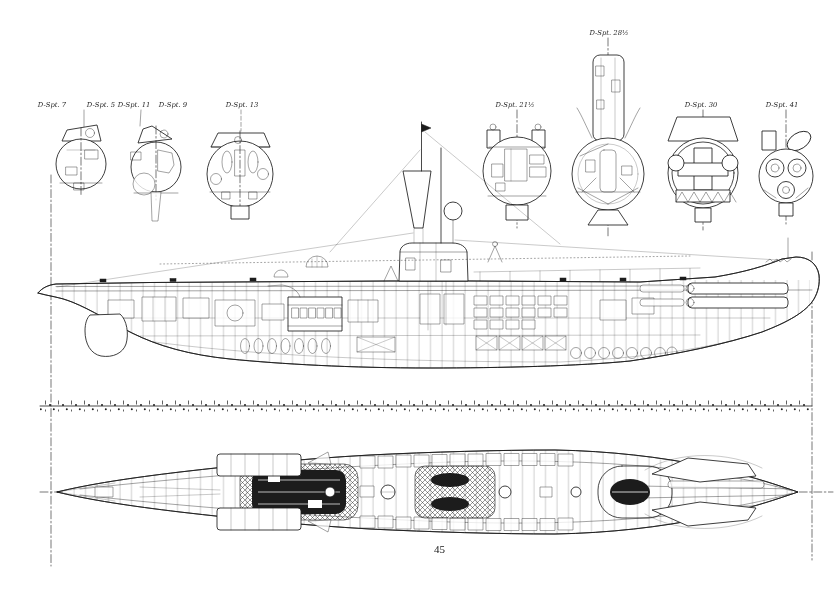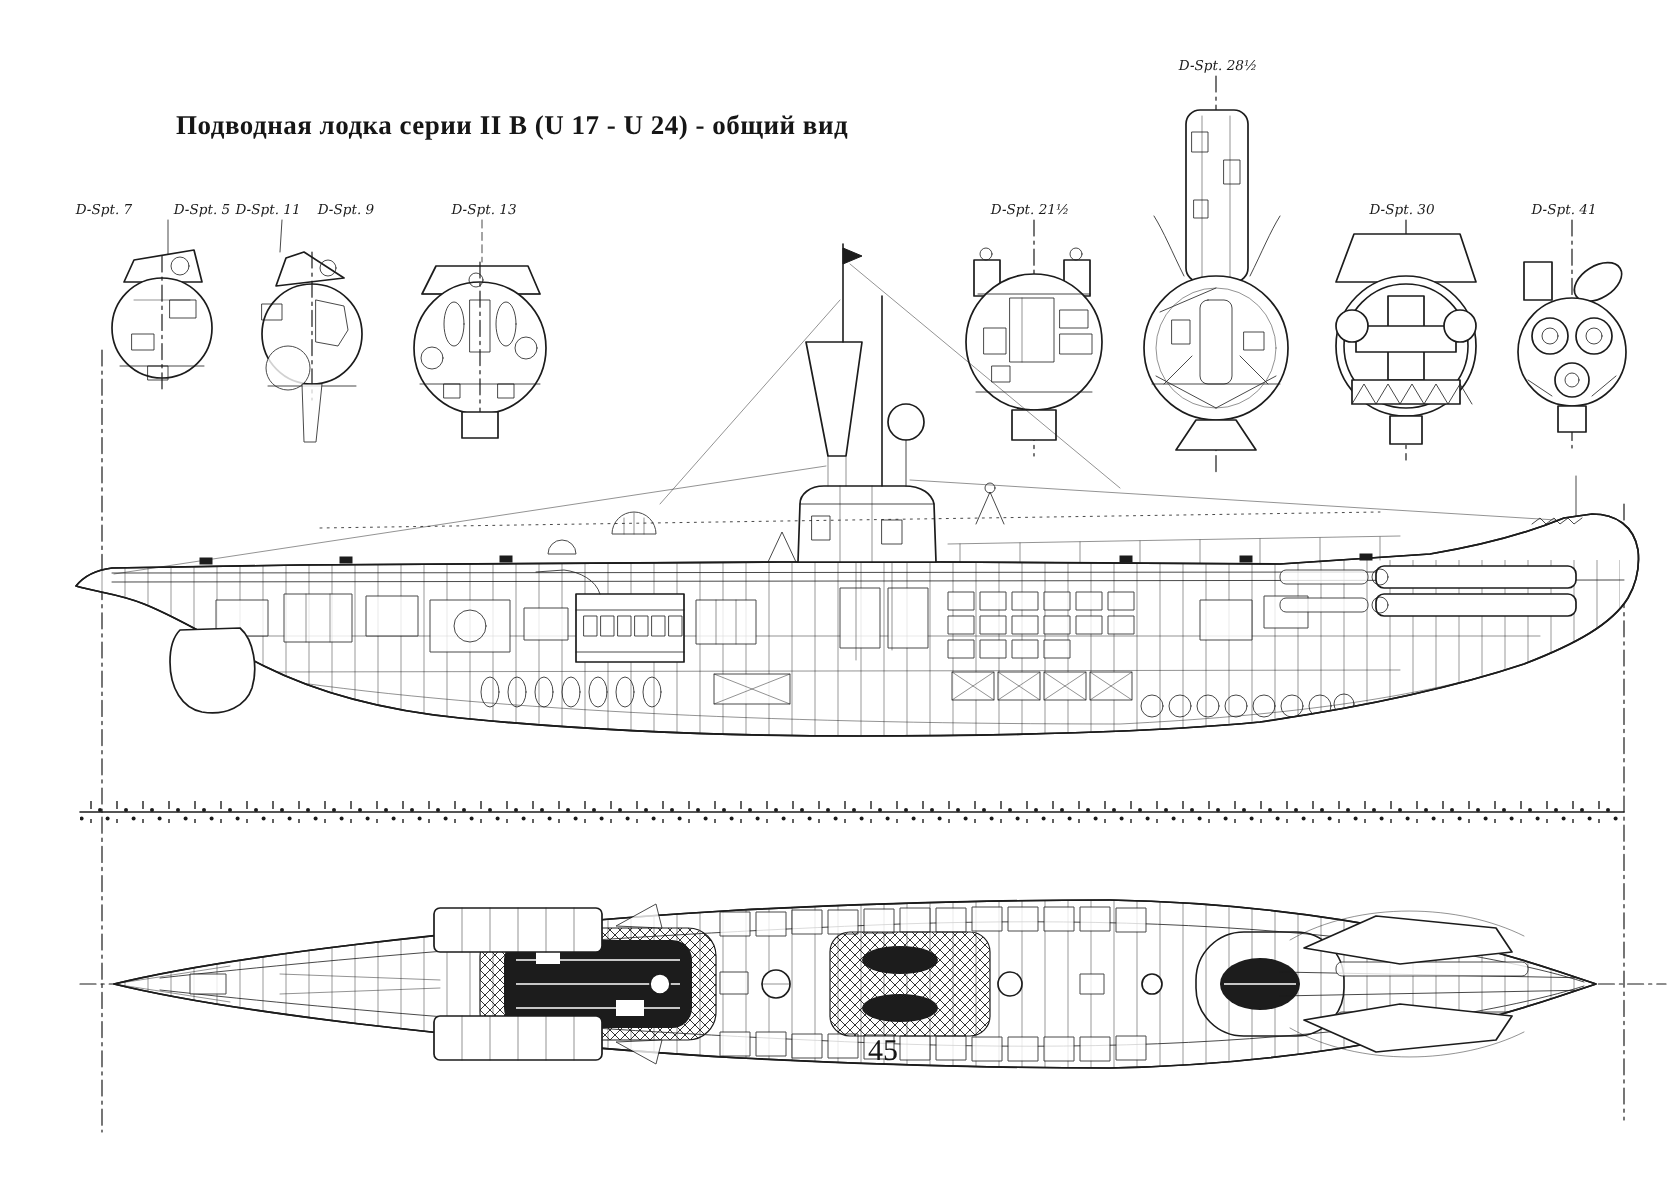--- a/index.html
+++ b/index.html
@@ -1,37 +1,36 @@
 <!DOCTYPE html>
 <html><head>
 <meta charset="utf-8">
 <style>
   html,body{margin:0;padding:0;background:#e8e8e8;}
   .page{position:relative;width:840px;height:594px;background:#ffffff;overflow:hidden;
         font-family:"Liberation Serif", serif;}
   .title{position:absolute;left:88px;top:55px;font-size:13.5px;font-weight:bold;
          color:#161616;letter-spacing:.25px;white-space:nowrap;}
-  .pagenum{position:absolute;left:434px;top:518px;font-size:15px;color:#161616;}
+  .pagenum{position:absolute;left:434px;top:543px;font-size:11px;color:#161616;}
   svg{position:absolute;left:0;top:0;}
   svg text{font-family:"DejaVu Serif", serif;font-style:italic;font-size:6.8px;fill:#1c1c1c;}
   .s  {stroke:#1c1c1c;fill:none;stroke-width:.8;stroke-linecap:round;stroke-linejoin:round;}
   .sw {stroke:#1c1c1c;fill:#ffffff;stroke-width:.85;stroke-linejoin:round;}
   .sb {stroke:#1c1c1c;fill:#1c1c1c;stroke-width:.5;}
   .thin{stroke-width:.5;opacity:.8;}
   .vthin{stroke-width:.4;opacity:.6;}
   .dash{stroke-dasharray:4 2.2;}
   .dot{stroke-dasharray:1 2.6;}
   .dd{stroke-dasharray:8 2.5 1.6 2.5;stroke-width:.6;}
 </style>
 </head>
 <body>
 
 <div class="page">
 
-  <div class="title">Подводная лодка серии II B (U 17 - U 24) - общий вид</div>
 
   <svg width="840" height="594" viewBox="0 0 840 594">
     <defs>
       <pattern id="fr" width="11.5" height="200" patternUnits="userSpaceOnUse">
         <line x1="5" y1="0" x2="5" y2="200" stroke="#1c1c1c" stroke-width=".45"></line>
       </pattern>
       <pattern id="hh" width="4" height="4" patternUnits="userSpaceOnUse" patternTransform="rotate(45)">
         <line x1="0" y1="0" x2="0" y2="4" stroke="#1c1c1c" stroke-width=".55"></line>
       </pattern>
       <pattern id="xh" width="5" height="5" patternUnits="userSpaceOnUse">

